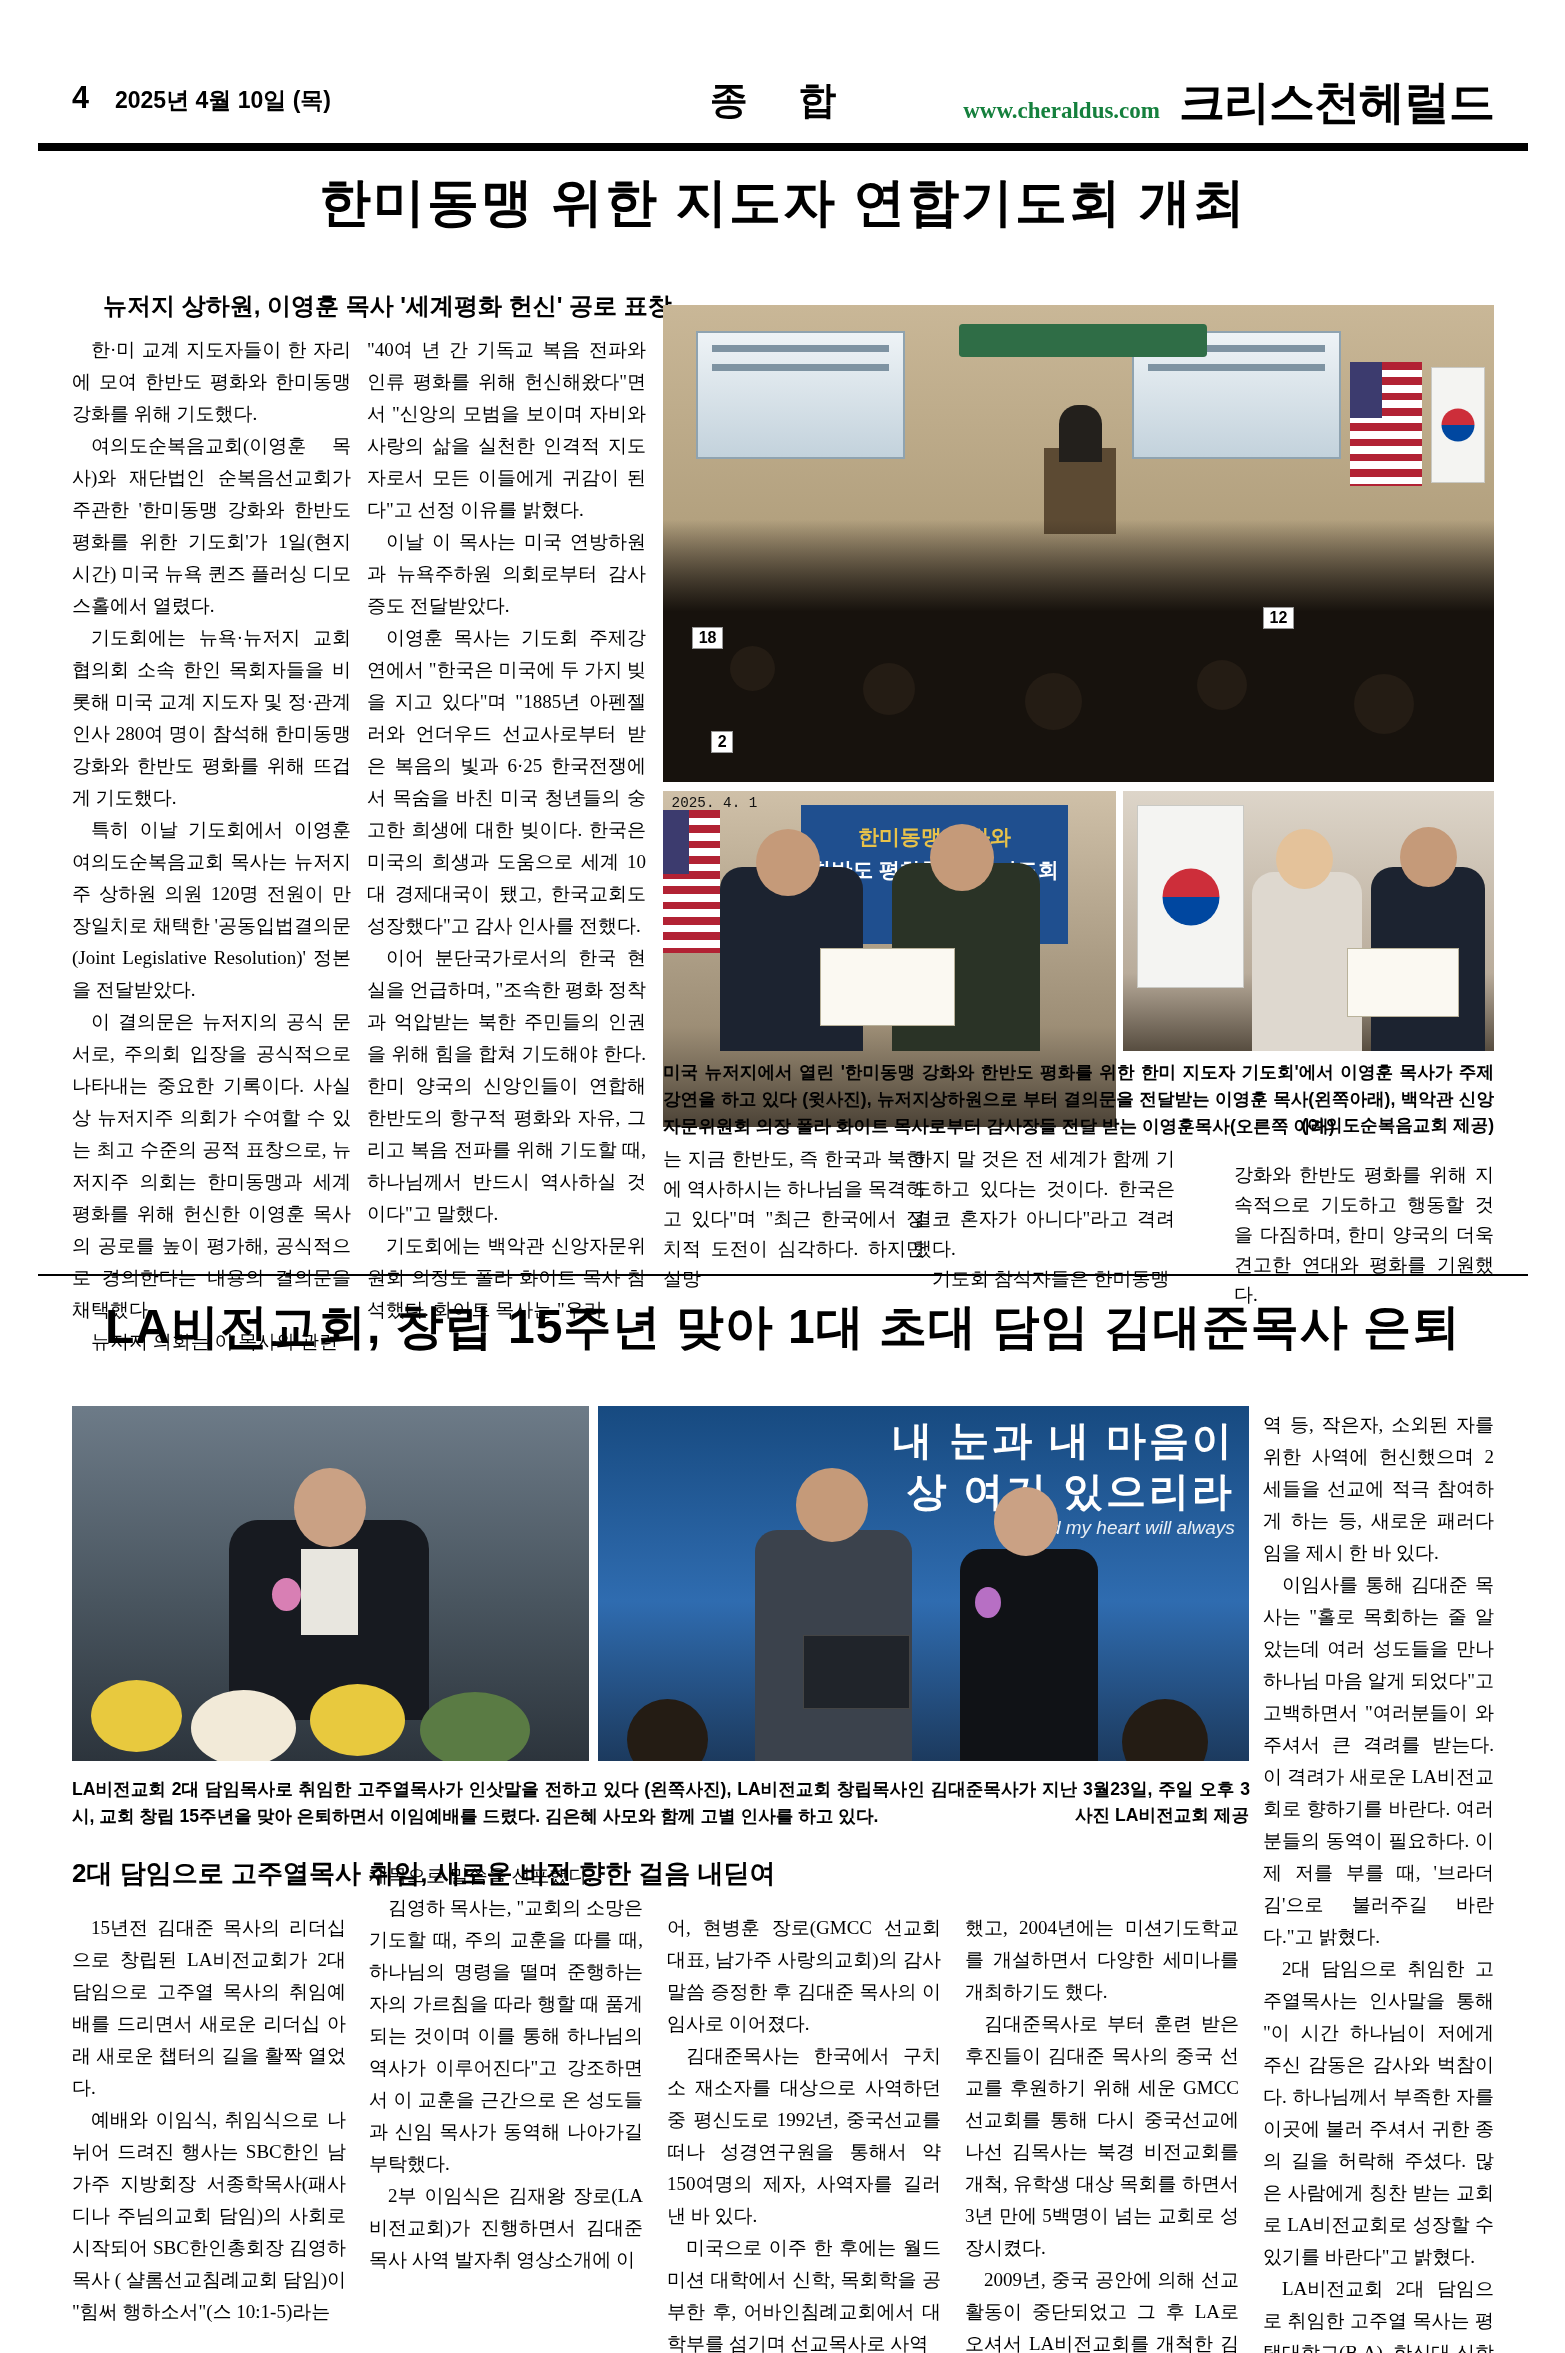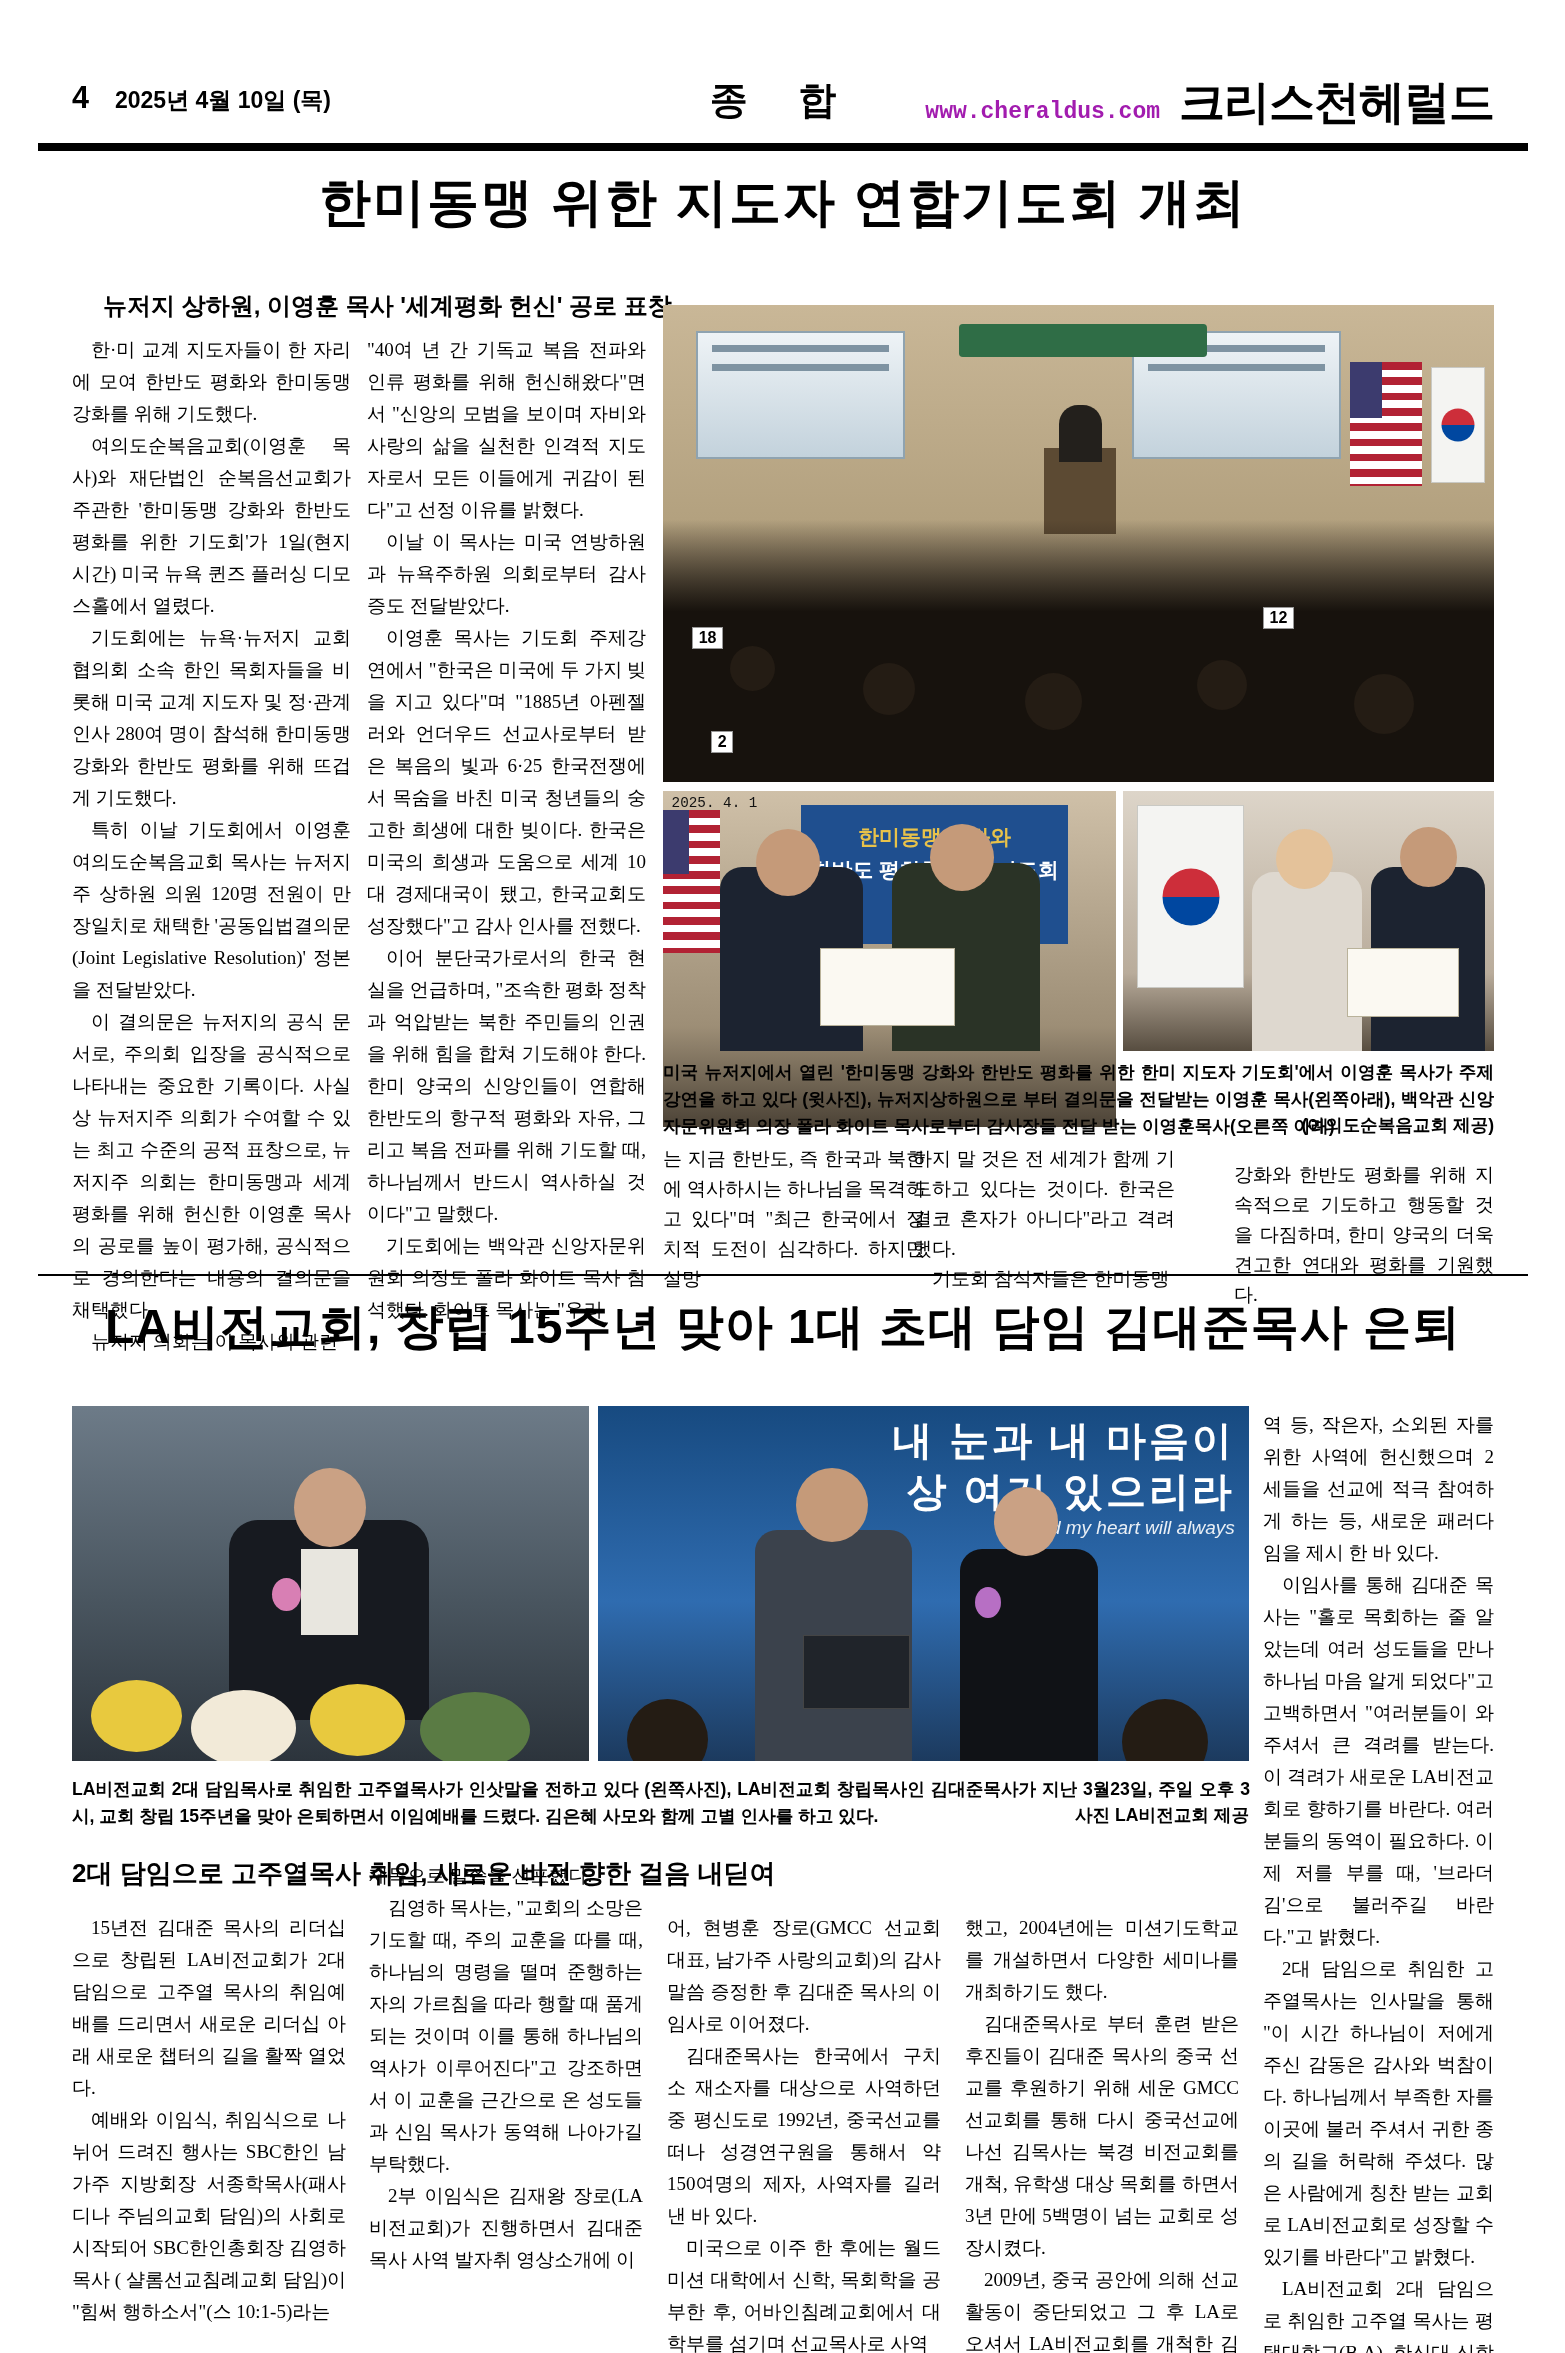--- a/index.html
+++ b/index.html
@@ -6,21 +6,21 @@
   #page{position:relative;width:1566px;height:2354px;background:#ffffff;overflow:hidden;
         font-family:"Liberation Serif",serif;color:#000;}
   .abs{position:absolute;}
   
   #hdr-left{left:72px;top:80px;display:flex;align-items:baseline;gap:26px;}
   #page-num{font-family:"Liberation Sans",sans-serif;font-weight:bold;font-size:30.5px;}
   #hdr-date{font-family:"Liberation Sans",sans-serif;font-weight:bold;font-size:23px;}
   #section-title{left:0;right:0;top:75px;text-align:center;
         font-family:"Liberation Sans",sans-serif;font-weight:900;font-size:38px;letter-spacing:20px;}
   #hdr-right{right:72px;top:72px;display:flex;align-items:baseline;gap:19px;}
-  #site-url{font-family:Liberation Mono, monospace;font-weight:bold;font-size:23px;color:#a21caf;}
+  #site-url{font-family:Liberation Serif, serif;font-weight:bold;font-size:23px;color:#15803d;}
   #masthead{font-family:"Liberation Sans",sans-serif;font-weight:900;font-size:46px;letter-spacing:-1px;}
   #hdr-rule{left:38px;right:38px;top:143px;height:7.6px;background:#000;}
   
   #a1-headline{left:0;right:0;top:168px;text-align:center;font-family:"Liberation Sans",sans-serif;
         font-weight:900;font-size:52px;letter-spacing:1.9px;}
   #a1-subhead{left:103px;top:290px;font-family:"Liberation Sans",sans-serif;font-weight:bold;font-size:24px;}
   .bodycol{font-size:19px;line-height:32px;text-align:justify;}
   .bodycol p{margin:0;text-indent:1em;}
   .bodycol p.cont{text-indent:0;}
   #a1-col1{left:72px;top:334px;width:279px;}

